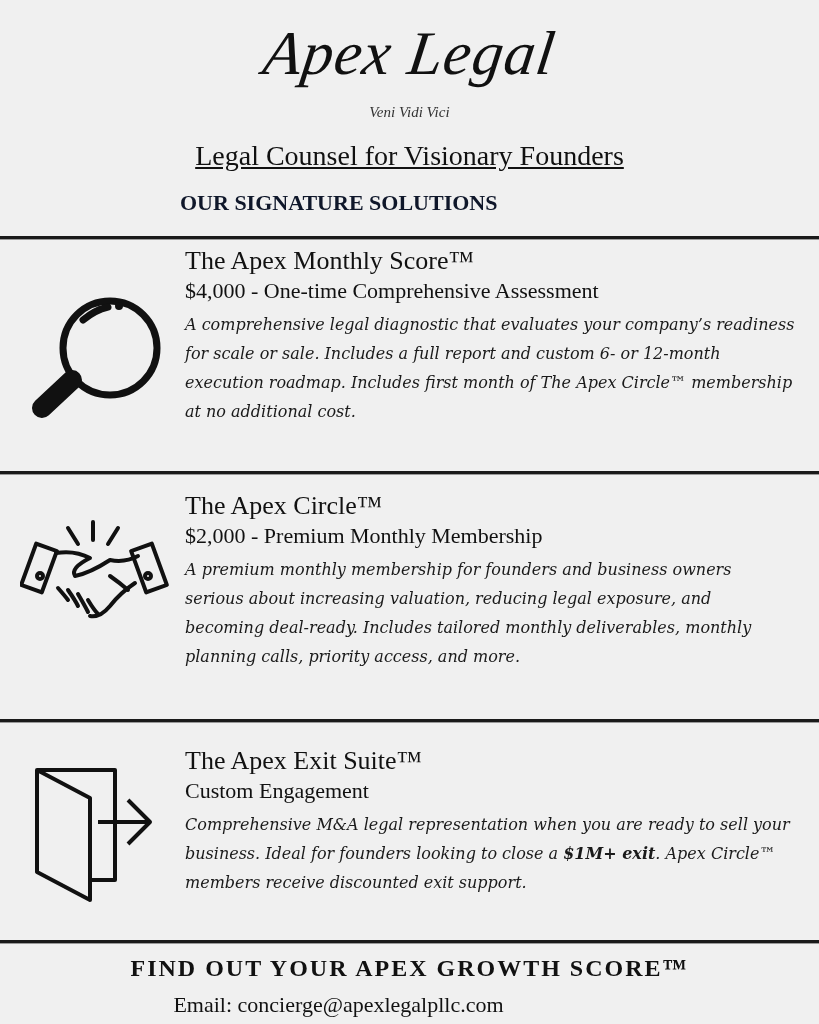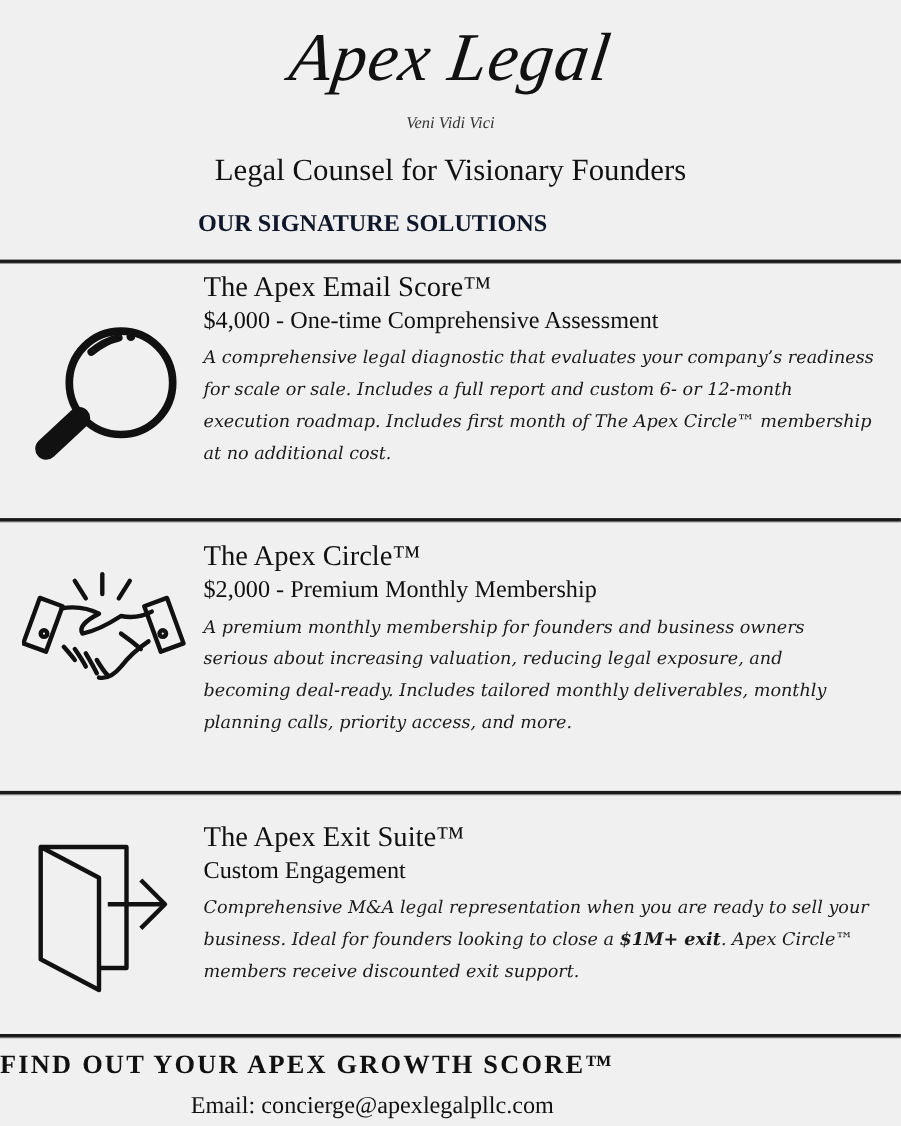--- a/index.html
+++ b/index.html
@@ -15,21 +15,21 @@
     font-size: 62px; line-height: 70px; letter-spacing: 1px; color: #111;
     transform: skewX(-8deg);
   }
   .motto {
     position: absolute; left: 0; width: 819px; top: 104px; text-align: center;
     font-family: "Liberation Serif", serif; font-style: italic;
     font-size: 15px; color: #333;
   }
   .tagline {
     position: absolute; left: 0; width: 819px; top: 140px; text-align: center;
-    font-family: "Liberation Serif", serif; font-size: 28px; color: #111;
+    font-family: "Liberation Serif", serif; font-size: 28px; color: #111; text-decoration: underline;
   }
   .section-heading {
     position: absolute; left: 180px; top: 190px;
     font-family: "Liberation Serif", serif; font-weight: bold; font-size: 22px; color: #0f172a;
   }
   .divider {
     position: absolute; left: 0; width: 819px; height: 3px; background: #1a1a1a;
     box-shadow: 0 1px 0 #999;
   }
   .service {
@@ -46,21 +46,21 @@
   }
   .svc-price {
     font-family: "Liberation Serif", serif; font-size: 22px; line-height: 28px; color: #111;
   }
   .svc-desc {
     font-family: "DejaVu Serif", serif; font-style: italic; font-size: 16px;
     line-height: 29px; color: #1a1a1a; margin-top: 5px;
   }
   .svc-desc b { font-weight: bold; }
   .cta {
-    position: absolute; left: 0; width: 819px; top: 955px; 
+    position: absolute; left: 0; width: 819px; top: 955px; text-align: center;
     font-family: "Liberation Serif", serif; font-weight: bold; font-size: 24px;
     letter-spacing: 2px; color: #111;
   }
   .email {
     position: absolute; left: 0; width: 677px; top: 992px; text-align: center;
     font-family: "Liberation Serif", serif; font-size: 22px; color: #111;
   }
 </style>
 </head>
 <body>
@@ -75,21 +75,21 @@
 <div class="service" style="top:245px;">
   <div class="icon" style="top:45px;">
     <svg width="150" height="130" viewBox="0 0 150 130">
       <circle cx="90" cy="58" r="47" fill="none" stroke="#111" stroke-width="7"></circle>
       <path d="M63 30 Q75 20 88 17" fill="none" stroke="#111" stroke-width="7" stroke-linecap="round"></path>
       <circle cx="99" cy="16" r="4" fill="#111"></circle>
       <path d="M52 90 L22 118" stroke="#111" stroke-width="20" stroke-linecap="round"></path>
     </svg>
   </div>
   <div class="text">
-    <div class="svc-title">The Apex Email Score™</div>
+    <div class="svc-title">The Apex Monthly Score™</div>
     <div class="svc-price">$4,000 - One-time Comprehensive Assessment</div>
     <div class="svc-desc">A comprehensive legal diagnostic that evaluates your company’s readiness for scale or sale.  Includes a full report and custom 6- or 12-month execution roadmap.  Includes first month of The Apex Circle™ membership at no additional cost.</div>
   </div>
 </div>
 
 <div class="divider" style="top:471px;"></div>
 
 <div class="service" style="top:490px;">
   <div class="icon" style="top:28px;">
     <svg width="150" height="115" viewBox="0 0 150 115" fill="none" stroke="#111" stroke-width="4" stroke-linejoin="round" stroke-linecap="round">

